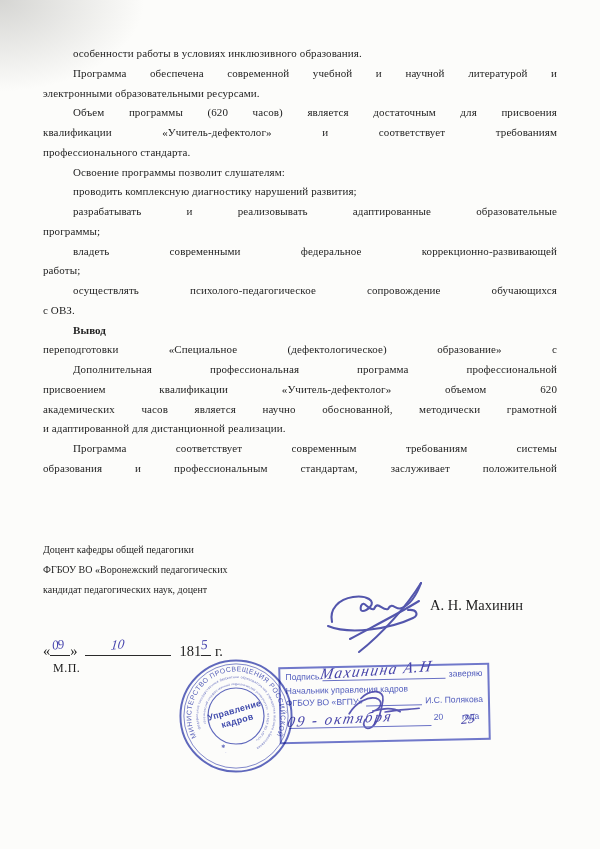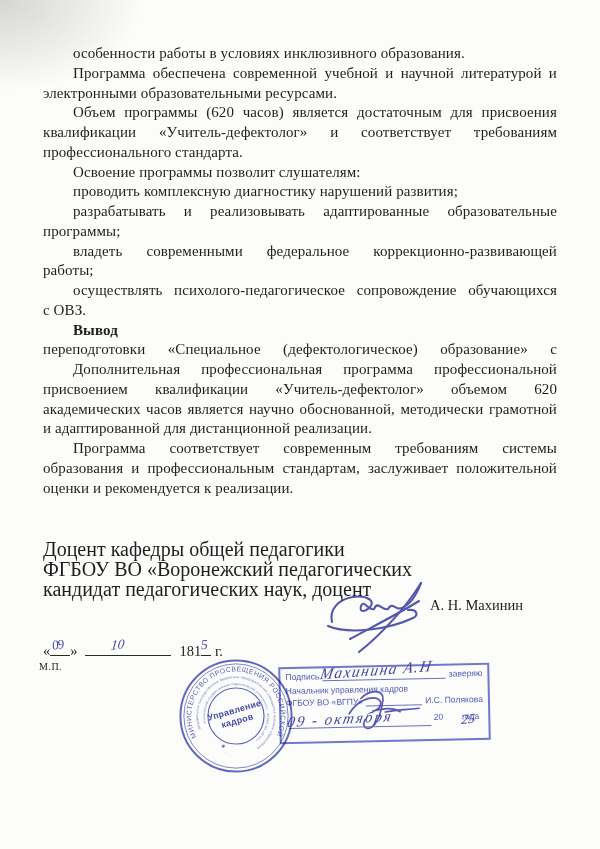--- a/index.html
+++ b/index.html
@@ -11,48 +11,48 @@
   }
   .page{position:absolute;inset:0;}
   .corner-shade{
     position:absolute;top:0;left:0;width:150px;height:95px;
     background:radial-gradient(ellipse at 0% 0%, rgba(175,175,172,.5), rgba(175,175,172,0) 68%);
     pointer-events:none;
   }
   
   .body-text{
     position:absolute;left:43px;right:43px;top:44px;
-    font-size:15px;line-height:19.75px;letter-spacing:.1px;
+    font-size:11px;line-height:19.75px;letter-spacing:.1px;
     color:#1e1e1e;
   }
   .ln{min-height:19.75px;text-align:left;}
   .ln.j{text-align:justify;text-align-last:justify;text-justify:inter-word;}
   .ln.ind{text-indent:30px;}
   .ln.b{font-weight:bold;}
   
   .sig-block{
     position:absolute;left:43px;top:540px;
-    font-size:20px;line-height:19.5px;color:#1e1e1e;
+    font-size:10px;line-height:19.5px;color:#1e1e1e;
   }
   .signee-name{position:absolute;left:430px;top:597px;font-size:14.5px;color:#1e1e1e;white-space:nowrap;text-align:center;}
   .sig-svg{position:absolute;left:320px;top:572px;mix-blend-mode:multiply;}
   
   .date-line{position:absolute;left:43px;top:640px;font-size:14.5px;color:#1e1e1e;white-space:nowrap;}
   .slot{display:inline-block;border-bottom:1.1px solid #2a2a2a;position:relative;vertical-align:baseline;}
   .slot.day{width:20px;height:15px;}
   .slot.month{width:86px;height:15px;margin-left:7px;margin-right:9px;}
   .slot.yr{width:10px;height:15px;}
   .hw{
     font-style:italic;color:#4644ad;font-family:"Liberation Serif",serif;
     position:absolute;white-space:nowrap;
   }
   .hw-day{left:2px;top:-3px;font-size:13px;transform:rotate(-9deg);letter-spacing:-1px;}
   .hw-month{left:26px;top:-3px;font-size:13.5px;transform:rotate(-6deg) skewX(-12deg);}
   .hw-yr{left:0;top:-3px;font-size:13.5px;transform:rotate(-4deg);}
-  .mp{position:absolute;left:39px;top:661px;font-size:10px;letter-spacing:.5px;color:#1e1e1e;}
+  .mp{position:absolute;left:53px;top:661px;font-size:12px;letter-spacing:.5px;color:#1e1e1e;}
   
   .rect-stamp{
     position:absolute;left:279px;top:665px;width:207px;height:73px;
     border:2px solid rgba(88,98,198,.85);
     transform:rotate(-1.2deg);
     font-family:"Liberation Sans","DejaVu Sans",sans-serif;
     font-size:8.6px;color:#5560c2;
     mix-blend-mode:multiply;
   }
   .rs-row{position:absolute;left:5px;right:5px;display:flex;align-items:flex-end;white-space:nowrap;}
@@ -103,21 +103,20 @@
     <div class="ln ind j">осуществлять психолого-педагогическое сопровождение обучающихся</div>
     <div class="ln">с ОВЗ.</div>
     <div class="ln ind b">Вывод</div>
     <div class="ln j">переподготовки «Специальное (дефектологическое) образование» с</div>
     <div class="ln ind j">Дополнительная профессиональная программа профессиональной</div>
     <div class="ln j">присвоением квалификации «Учитель-дефектолог» объемом 620</div>
     <div class="ln j">академических часов является научно обоснованной, методически грамотной</div>
     <div class="ln">и адаптированной для дистанционной реализации.</div>
     <div class="ln ind j">Программа соответствует современным требованиям системы</div>
     <div class="ln j">образования и профессиональным стандартам, заслуживает положительной</div>
-    <div class="ln">оценки и рекомендуется к реализации.</div>
   </div>
 
   <div class="sig-block">
     <div class="ln">Доцент кафедры общей педагогики</div>
     <div class="ln">ФГБОУ ВО «Воронежский педагогических</div>
     <div class="ln">кандидат педагогических наук, доцент</div>
   </div>
 
   <svg class="sig-svg" width="122" height="92" viewBox="0 0 122 92">
     <g fill="none" stroke="#3d40a6" stroke-width="2.1" stroke-linecap="round" opacity="0.88">

